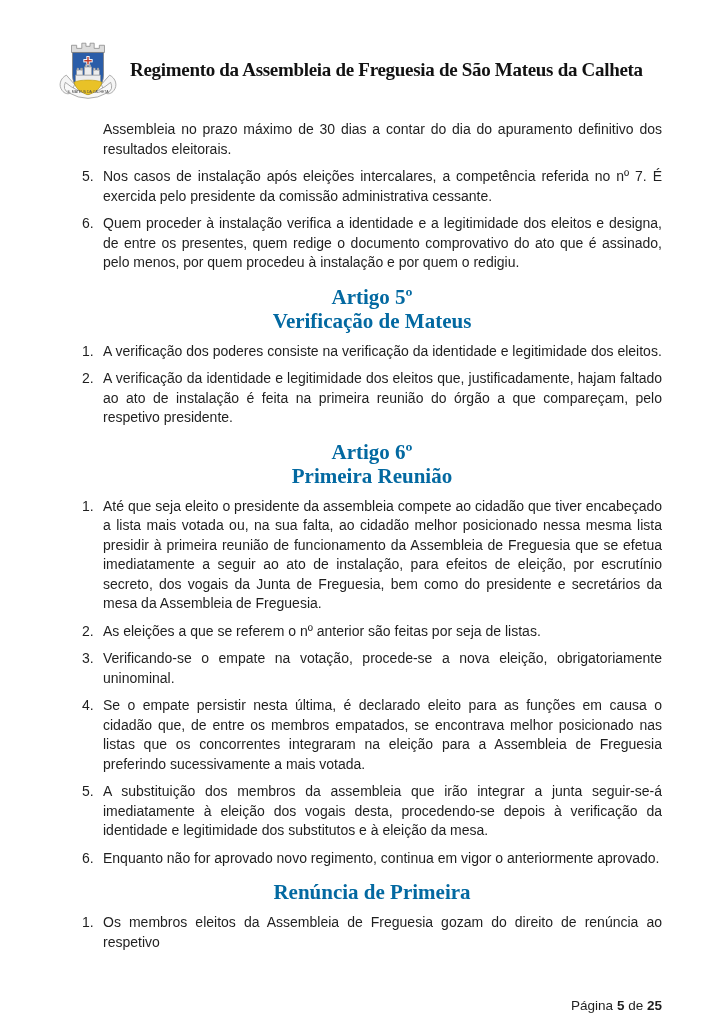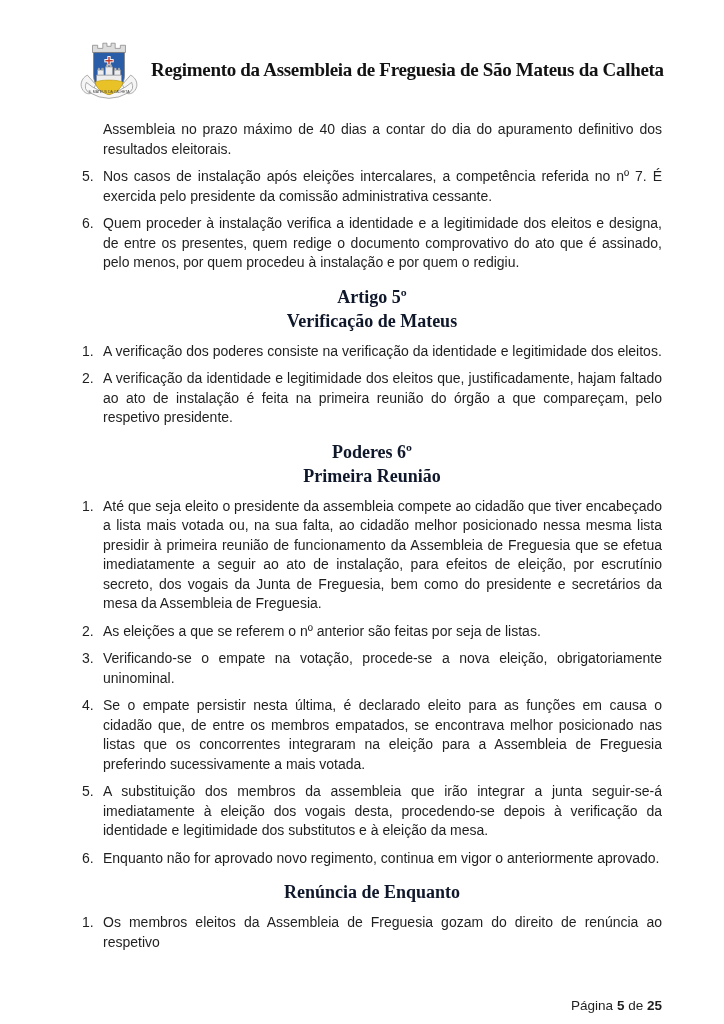--- a/index.html
+++ b/index.html
@@ -12,21 +12,21 @@
     font-family: "Liberation Sans", sans-serif;
     font-size: 14px;
     color: #1f1f1f;
     overflow: hidden;
     box-sizing: border-box;
   }
   .header {
     display: flex;
     align-items: center;
     gap: 11px;
-    padding: 36px 62px 0 78px;
+    padding: 36px 62px 0 57px;
     margin-bottom: 16px;
   }
   .crest { flex: 0 0 auto; }
   .doc-title {
     font-family: "Liberation Serif", serif;
     font-weight: bold;
     font-size: 19px;
     letter-spacing: -0.3px;
     color: #121212;
     white-space: nowrap;
@@ -48,22 +48,22 @@
   .item-text {
     flex: 1;
     margin: 0;
     text-align: justify;
     line-height: 19.5px;
   }
   .article-heading {
     text-align: center;
     font-family: "Liberation Serif", serif;
     font-weight: bold;
-    font-size: 18px;
-    color: #0f172a;
+    font-size: 21px;
+    color: #0369a1;
     line-height: 24px;
     margin: 12px 0 9px 0;
   }
   .article-heading .art-num { display: block; }
   .article-heading .art-title { display: block; }
   .footer {
     position: absolute;
     top: 950px;
     right: 62px;
     font-size: 13.5px;
@@ -111,21 +111,21 @@
 
       <path d="M16.5,45 c4,-3 23,-3 27,0 c-1.5,6.5 -7.5,10.5 -13.5,12 c-6,-1.5 -12,-5.5 -13.5,-12 z" fill="#e9c227" stroke="#b5950f" stroke-width="0.5"></path>
 
       <text x="30" y="55.6" text-anchor="middle" font-size="3.4" font-family="Liberation Sans, sans-serif" fill="#4a4a4a">S. MATEUS DA CALHETA</text>
     </svg>
     <div class="doc-title">Regimento da Assembleia de Freguesia de São Mateus da Calheta</div>
   </div>
 
   <div class="content">
 
-    <p class="block cont-para">Assembleia no prazo máximo de  40 dias a  contar do dia do  apuramento definitivo dos resultados eleitorais.</p>
+    <p class="block cont-para">Assembleia no prazo máximo de  30 dias a  contar do dia do  apuramento definitivo dos resultados eleitorais.</p>
 
     <div class="block list-item">
       <span class="item-num">5.</span>
       <p class="item-text">Nos casos de instalação após eleições intercalares, a competência referida no nº 7. É exercida pelo presidente da comissão administrativa cessante.</p>
     </div>
 
     <div class="block list-item">
       <span class="item-num">6.</span>
       <p class="item-text">Quem proceder à instalação verifica a identidade e a legitimidade dos eleitos e designa, de entre os presentes, quem redige o documento comprovativo do ato que é assinado, pelo menos, por quem procedeu à instalação e por quem o redigiu.</p>
     </div>
@@ -139,21 +139,21 @@
       <span class="item-num">1.</span>
       <p class="item-text">A verificação dos poderes consiste na verificação da identidade e legitimidade dos eleitos.</p>
     </div>
 
     <div class="block list-item">
       <span class="item-num">2.</span>
       <p class="item-text">A verificação da identidade e legitimidade dos eleitos que, justificadamente, hajam faltado ao ato de instalação é feita na primeira reunião do órgão a que compareçam, pelo respetivo presidente.</p>
     </div>
 
     <div class="block article-heading">
-      <span class="art-num">Poderes 6º</span>
+      <span class="art-num">Artigo 6º</span>
       <span class="art-title">Primeira Reunião</span>
     </div>
 
     <div class="block list-item">
       <span class="item-num">1.</span>
       <p class="item-text">Até que seja eleito o presidente da assembleia compete ao cidadão que tiver encabeçado a lista mais votada ou, na sua falta, ao cidadão melhor posicionado nessa mesma lista presidir à primeira reunião de funcionamento da Assembleia de Freguesia que se efetua imediatamente a seguir ao ato de instalação, para efeitos de eleição, por escrutínio secreto, dos vogais da Junta de Freguesia, bem como do presidente e secretários da mesa da Assembleia de Freguesia.</p>
     </div>
 
     <div class="block list-item">
       <span class="item-num">2.</span>
@@ -174,21 +174,21 @@
       <span class="item-num">5.</span>
       <p class="item-text">A substituição dos membros da assembleia que irão integrar a junta seguir-se-á imediatamente à eleição dos vogais desta, procedendo-se depois à verificação da identidade e legitimidade dos substitutos e à eleição da mesa.</p>
     </div>
 
     <div class="block list-item">
       <span class="item-num">6.</span>
       <p class="item-text">Enquanto não for aprovado novo regimento, continua em vigor o anteriormente aprovado.</p>
     </div>
 
     <div class="block article-heading">
-      <span class="art-title">Renúncia de Enquanto</span>
+      <span class="art-title">Renúncia de Primeira</span>
     </div>
 
     <div class="block list-item">
       <span class="item-num">1.</span>
       <p class="item-text">Os membros eleitos da Assembleia de Freguesia gozam do direito de renúncia ao respetivo</p>
     </div>
 
   </div>
 
   <div class="footer">

